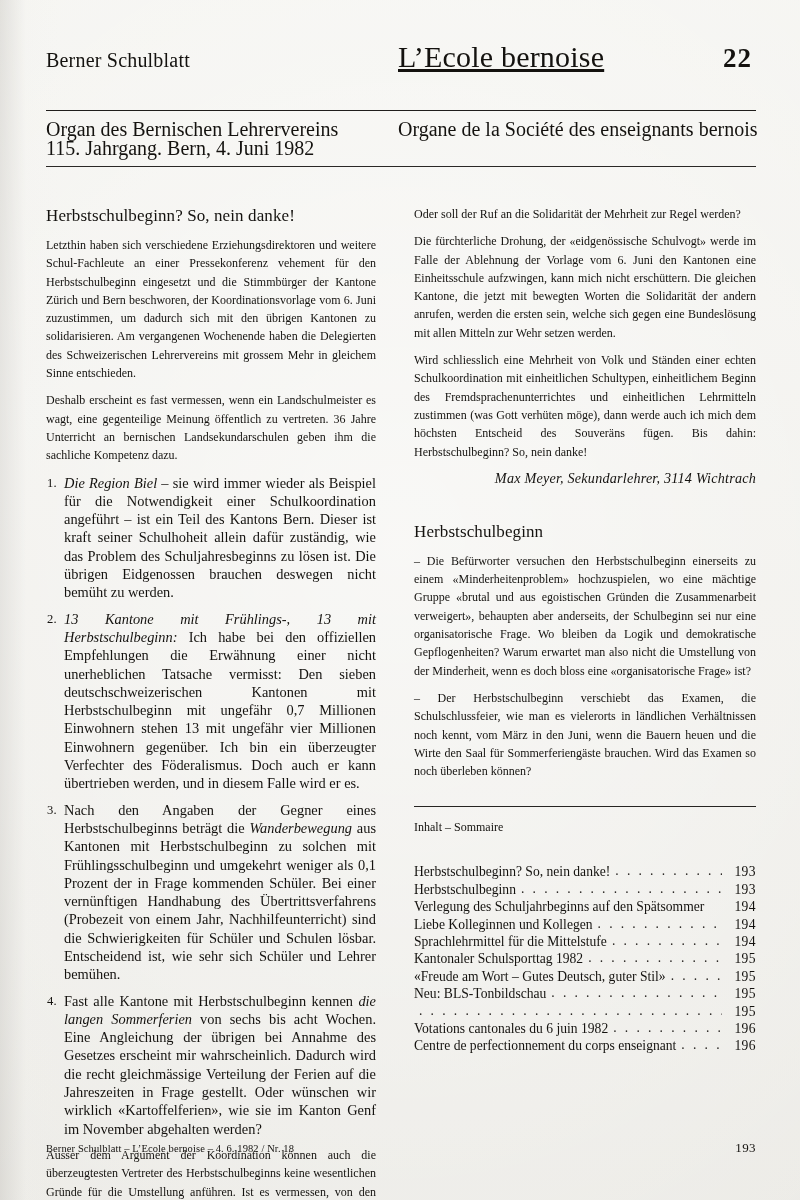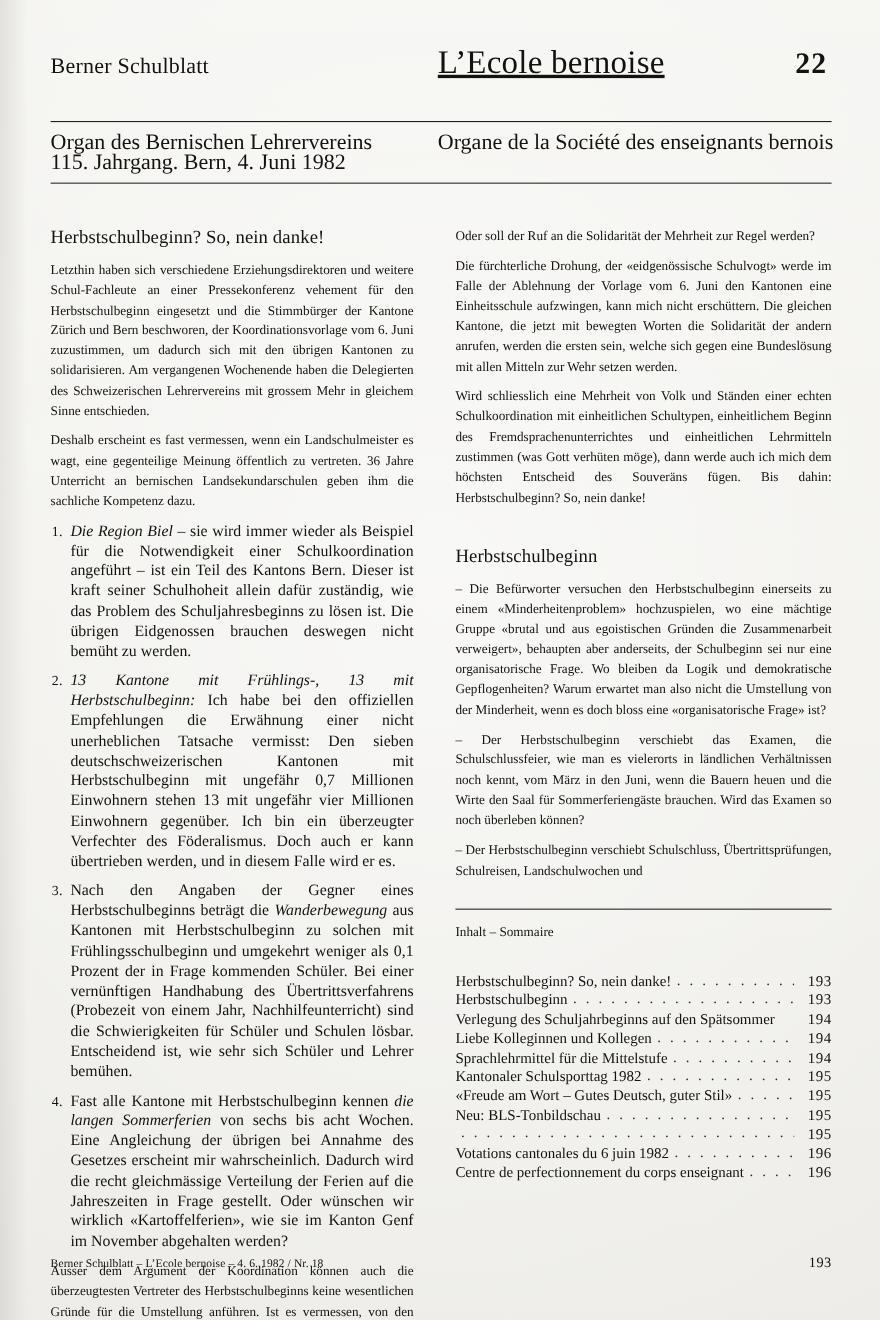--- a/index.html
+++ b/index.html
@@ -258,28 +258,28 @@
       </div>
 
       <div class="col-right">
 
         <p class="body">Oder soll der Ruf an die Solidarität der Mehrheit zur Regel werden?</p>
 
         <p class="body">Die fürchterliche Drohung, der «eidgenössische Schulvogt» werde im Falle der Ablehnung der Vorlage vom 6. Juni den Kantonen eine Einheitsschule aufzwingen, kann mich nicht erschüttern. Die gleichen Kantone, die jetzt mit bewegten Worten die Solidarität der andern anrufen, werden die ersten sein, welche sich gegen eine Bundeslösung mit allen Mitteln zur Wehr setzen werden.</p>
 
         <p class="body">Wird schliesslich eine Mehrheit von Volk und Ständen einer echten Schulkoordination mit einheitlichen Schultypen, einheitlichem Beginn des Fremdsprachenunterrichtes und einheitlichen Lehrmitteln zustimmen (was Gott verhüten möge), dann werde auch ich mich dem höchsten Entscheid des Souveräns fügen. Bis dahin: Herbstschulbeginn? So, nein danke!</p>
 
+        <p class="byline">Max Meyer, Sekundarlehrer, 3114 Wichtrach</p>
 
         <h2 class="sect" style="margin-top:34px;">Herbstschulbeginn</h2>
 
         <p class="body">– Die Befürworter versuchen den Herbstschulbeginn einerseits zu einem «Minderheitenproblem» hochzuspielen, wo eine mächtige Gruppe «brutal und aus egoistischen Gründen die Zusammenarbeit verweigert», behaupten aber anderseits, der Schulbeginn sei nur eine organisatorische Frage. Wo bleiben da Logik und demokratische Gepflogenheiten? Warum erwartet man also nicht die Umstellung von der Minderheit, wenn es doch bloss eine «organisatorische Frage» ist?</p>
 
         <p class="body">– Der Herbstschulbeginn verschiebt das Examen, die Schulschlussfeier, wie man es vielerorts in ländlichen Verhältnissen noch kennt, vom März in den Juni, wenn die Bauern heuen und die Wirte den Saal für Sommerferiengäste brauchen. Wird das Examen so noch überleben können?</p>
 
-        <p class="body last">– Der Herbstschulbeginn verschiebt Schulschluss, Übertrittsprüfungen, Schulreisen, Landschulwochen und</p>
 
         <div class="toc-wrap">
           <div class="rule-col"></div>
           <h2 class="toc-title">Inhalt – Sommaire</h2>
 
           <div class="toc-list">
             <div class="toc-row">
               <span class="toc-label">Herbstschulbeginn? So, nein danke!</span>
               <span class="toc-dots">. . . . . . . . . . . . . . . . . . . . . . . . . . . . . . . . . . . . . . . . . . . . . .</span>
               <span class="toc-page">193</span>

